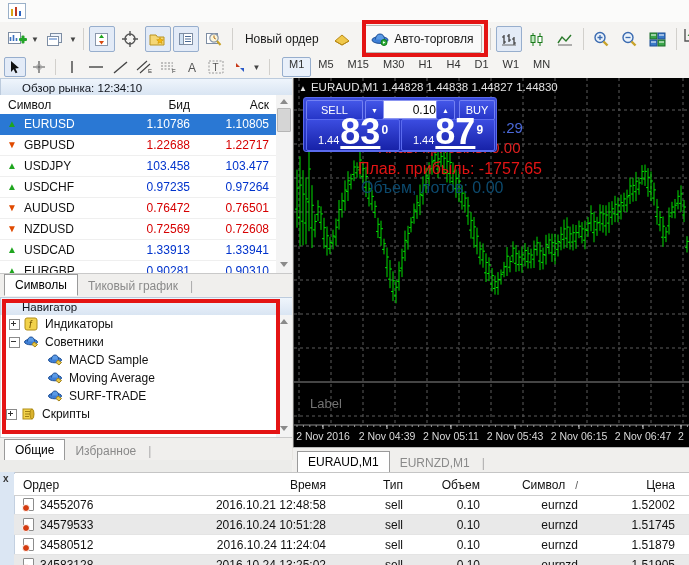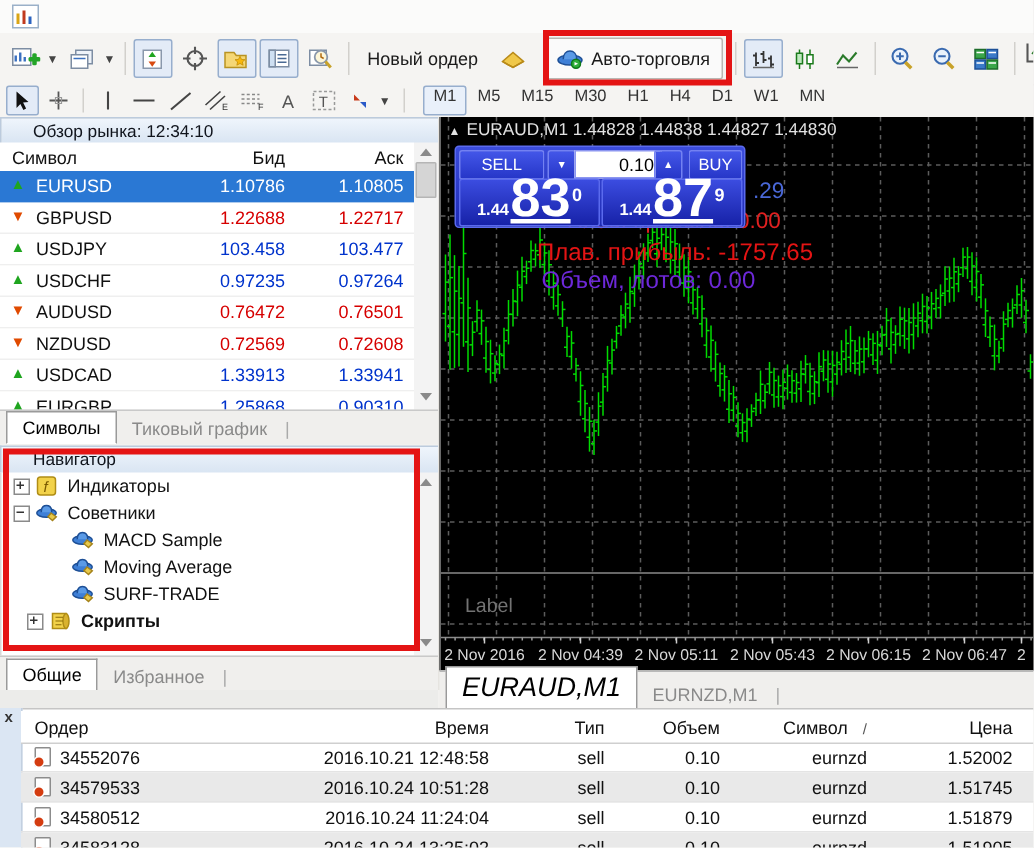--- a/index.html
+++ b/index.html
@@ -91,32 +91,32 @@
   #sell-btn{left:2px;top:2px;width:55px;height:18px;border-bottom-color:#aab6ff;}
   #buy-btn{left:155px;top:2px;width:34px;height:18px;border-bottom-color:#aab6ff;}
   #vol-dn{left:61px;top:2px;width:17px;height:18px;font-size:7px;}
   #vol-up{left:132px;top:2px;width:17px;height:18px;font-size:7px;}
   #vol-field{position:absolute;left:79px;top:2px;width:52px;height:16px;background:#fff;border:1px solid #8b95f0;
              color:#000;font-size:12px;text-align:right;padding:1px 4px 0 0;}
   .qprice{position:absolute;top:21px;height:29px;background:linear-gradient(#3b4ce0,#1722a8);border:1px solid #5a6aee;
           border-radius:2px;color:#fff;display:flex;align-items:flex-end;justify-content:center;padding-bottom:1px;}
   #sell-box{left:2px;width:92px;}
   #buy-box{left:97px;width:92px;}
-  .qsm{font-size:11px;font-weight:bold;margin:0 1px 3px 0;}
+  .qsm{font-size:11px;font-weight:normal;margin:0 1px 3px 0;}
   .qbig{font-size:36px;font-weight:bold;line-height:0.95;text-decoration:underline;}
   .qsup{font-size:12px;font-weight:bold;margin:0 0 12px 1px;}
   
   .ovl{position:absolute;white-space:nowrap;font-family:"Liberation Sans",sans-serif;}
   #ovl-blue-part{left:502px;top:119px;font-size:15px;color:#4a68d8;z-index:4;}
   #ovl-red-occluded{left:378px;top:139px;font-size:15px;color:#e02020;z-index:2;}
   #ovl-profit{left:358px;top:160px;font-size:16px;color:#e41414;z-index:4;}
-  #ovl-lots{left:361px;top:179px;font-size:16px;color:#6d28d9;z-index:4;}
+  #ovl-lots{left:361px;top:179px;font-size:16px;color:#0c4a6e;z-index:4;}
   
   #chart-tabs{left:293px;top:447px;width:396px;height:25px;border-top:1px solid #b9b9b9;}
-  #chart-tabs .tab.active{font-size:18px;font-style:italic;}
+  #chart-tabs .tab.active{font-size:12px;}
   
   #term{left:0;top:472px;width:689px;height:93px;background:#fff;border-top:1px solid #c5c5c5;}
   #term-strip{left:0;top:472px;width:14px;height:93px;background:#dbe6f3;border-right:1px solid #c3d0e0;}
   #term-x{left:3px;top:474px;font-size:10px;font-weight:bold;color:#333;line-height:1;z-index:3;}
   .trow{display:grid;grid-template-columns:96px 223px 77px 77px 98px 97px 1fr;align-items:center;height:19px;font-size:12px;}
   #term-head{position:absolute;left:14px;top:474px;width:675px;height:21px;background:#fff;border-bottom:1px solid #cfcfcf;}
   #term-head .trow{height:21px;}
   .tcell-r{text-align:right;padding-right:7px;}
   .tcell-l{padding-left:9px;display:flex;align-items:center;}
   #term-rows{position:absolute;left:14px;top:495px;width:675px;}
@@ -397,21 +397,21 @@
     </div>
     <div class="mwrow up">
       <span class="dirarrow up">▲</span>
       <span class="sym">USDCAD</span>
       <span class="px">1.33913</span>
       <span class="px">1.33941</span>
     </div>
     <div class="mwrow up">
       <span class="dirarrow up">▲</span>
       <span class="sym">EURGBP</span>
-      <span class="px">1.25868</span>
+      <span class="px">0.90281</span>
       <span class="px">0.90310</span>
     </div>
   </div>
 <div class="abs vscroll" style="left:276px;top:95px;height:178px;">
   <div class="scr-arrow scr-up"></div>
   <div class="scr-thumb" style="height:22px"></div>
   <div class="scr-arrow scr-dn" style="position:absolute;bottom:2px;left:4px"></div>
 </div>
 <div class="abs tabstrip" style="left:0;top:273px;width:292px;height:22px;" id="mw-tabs">
     <span class="tab active">Символы</span>
@@ -471,21 +471,21 @@
       <span style="width: 13px; flex: 0 0 auto;"></span>
       <span class="navicon">
         <svg class="ic" width="16" height="13" viewBox="0 0 16 13">
           <ellipse cx="7" cy="7" rx="6.5" ry="2.8" fill="#3e7fd6" stroke="#1d4f96"></ellipse>
           <path d="M3.5 6.5C3.5 3.6 5 2 7 2s3.5 1.6 3.5 4.5" fill="#5a9ae6" stroke="#1d4f96"></path>
           <path d="M10 7l3.5 2.5L11 12l-3-2.5z" fill="#e8c94a" stroke="#a5831a"></path>
         </svg>
       </span>
       <span>SURF-TRADE</span>
     </div>
-    <div class="navrow" style="padding-left: 17px; font-weight: bold;">
+    <div class="navrow" style="padding-left: 5px;">
       <span class="expbox plus"></span>
       <span class="navicon">
         <svg class="ic" width="14" height="13" viewBox="0 0 14 13">
           <rect x="2" y="2" width="9" height="10" fill="#f2d24a" stroke="#b08d16"></rect>
           <ellipse cx="11" cy="7" rx="2" ry="5" fill="#d9b22e" stroke="#b08d16"></ellipse>
           <path d="M4 4.5h5M4 7h5M4 9.5h4" stroke="#8a6a08" stroke-width="0.8"></path>
         </svg>
       </span>
       <span>Скрипты</span>
     </div>

